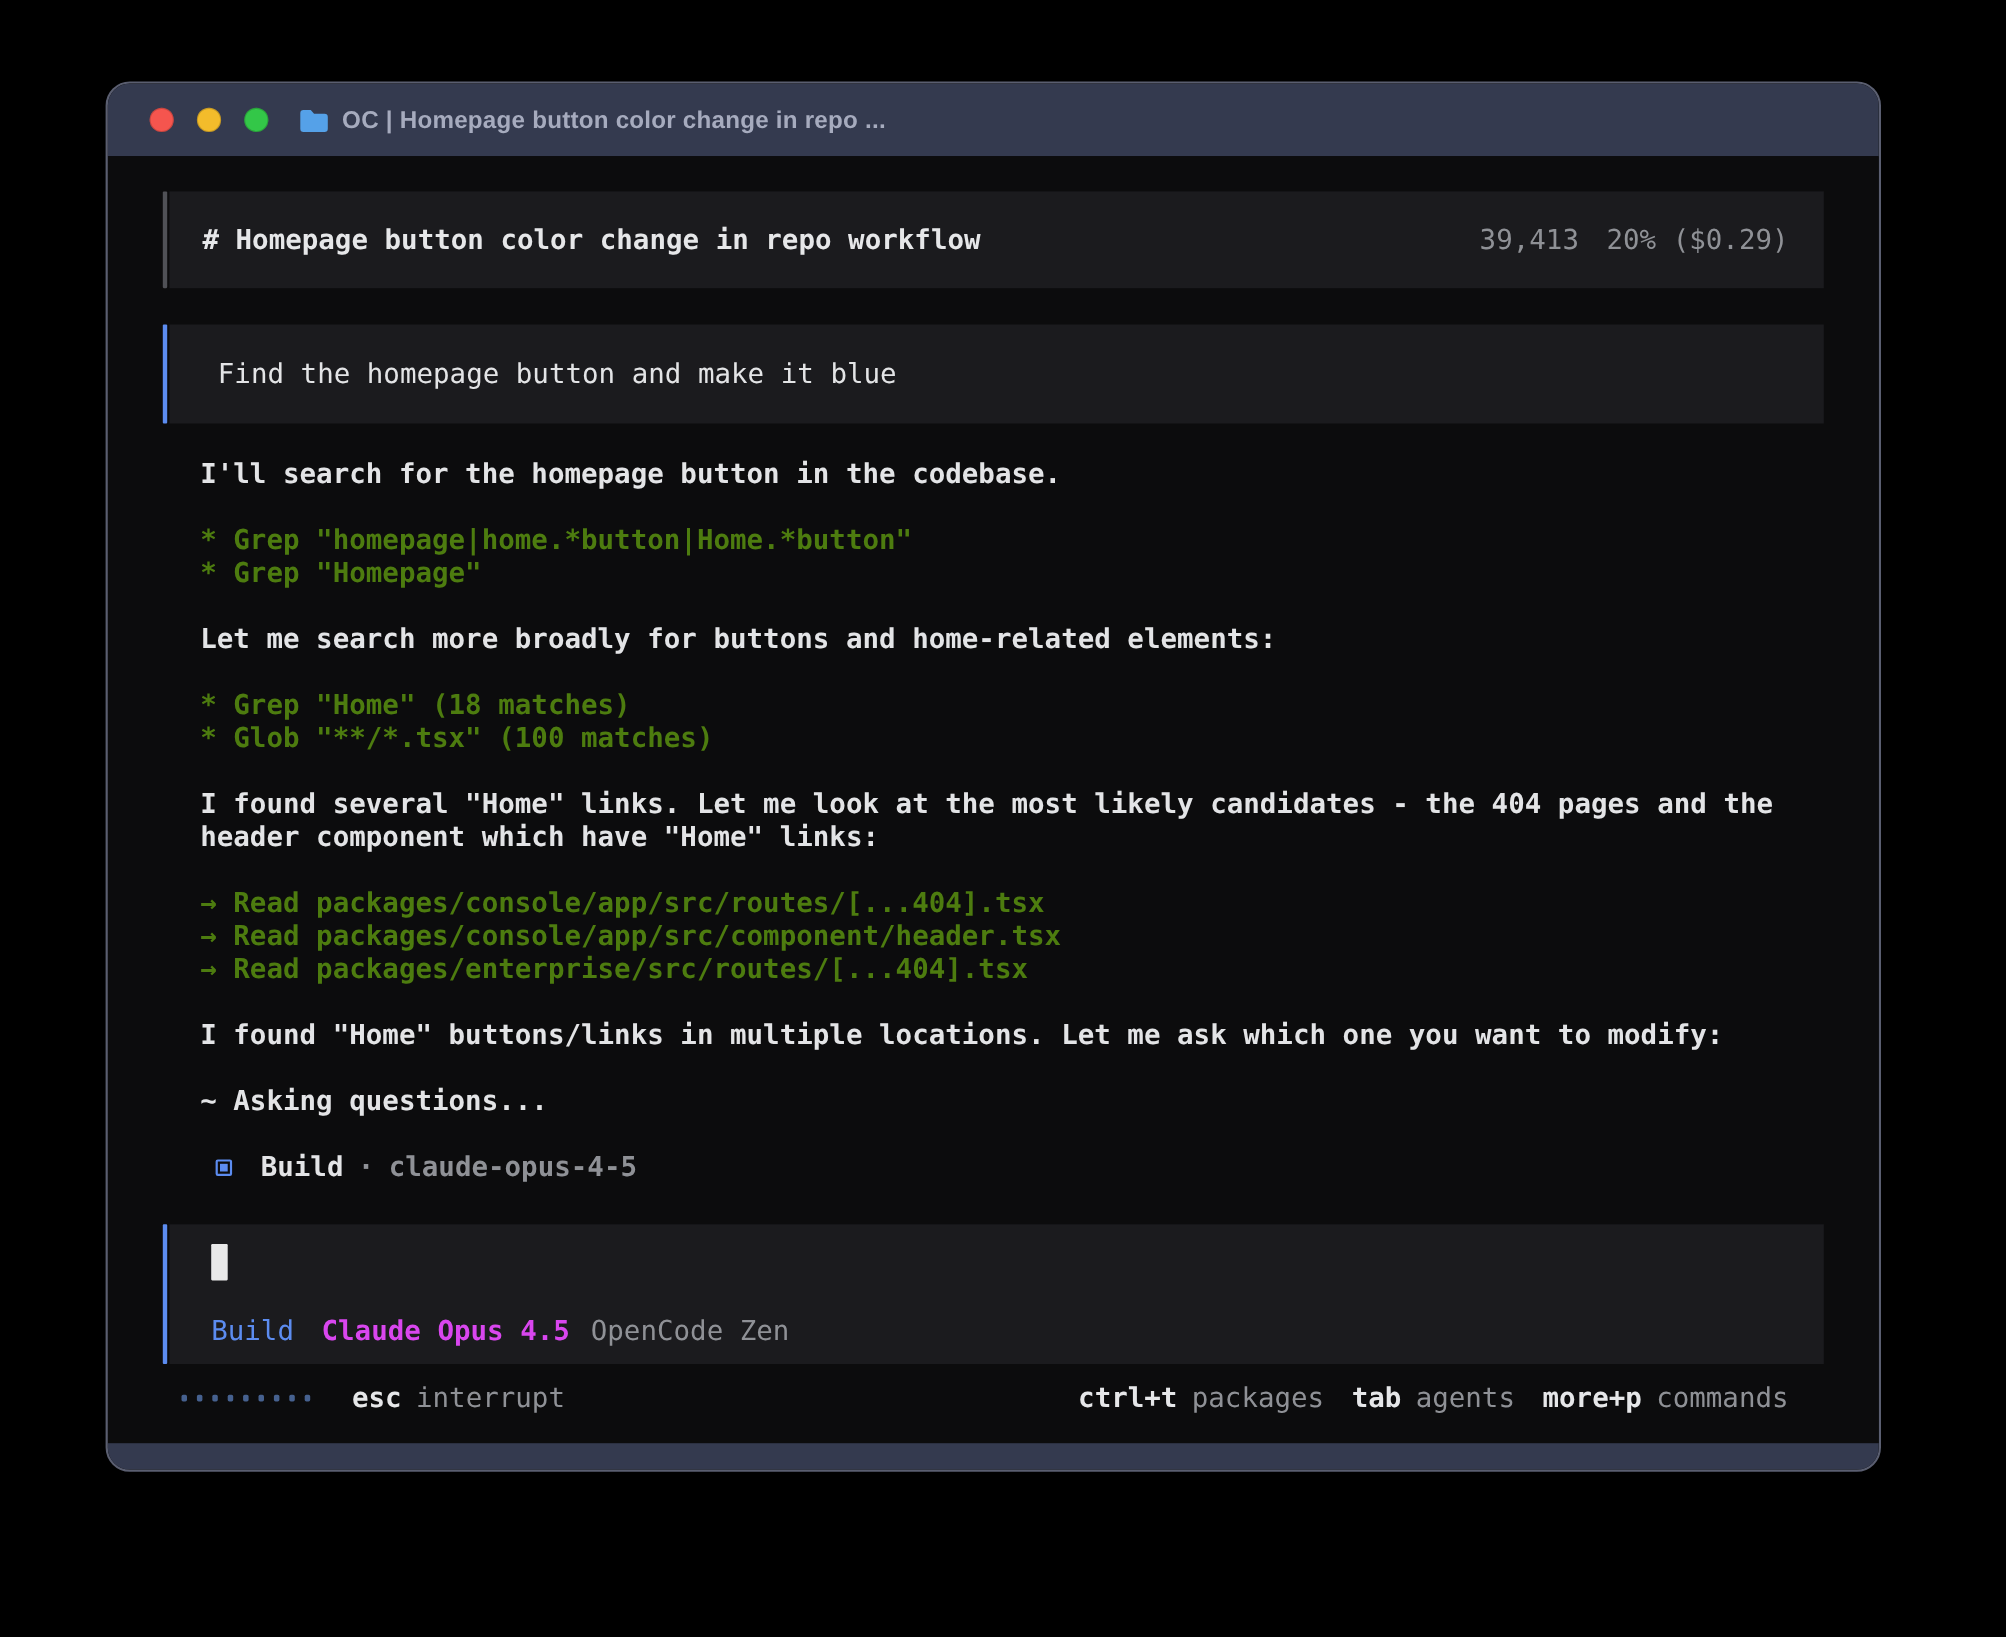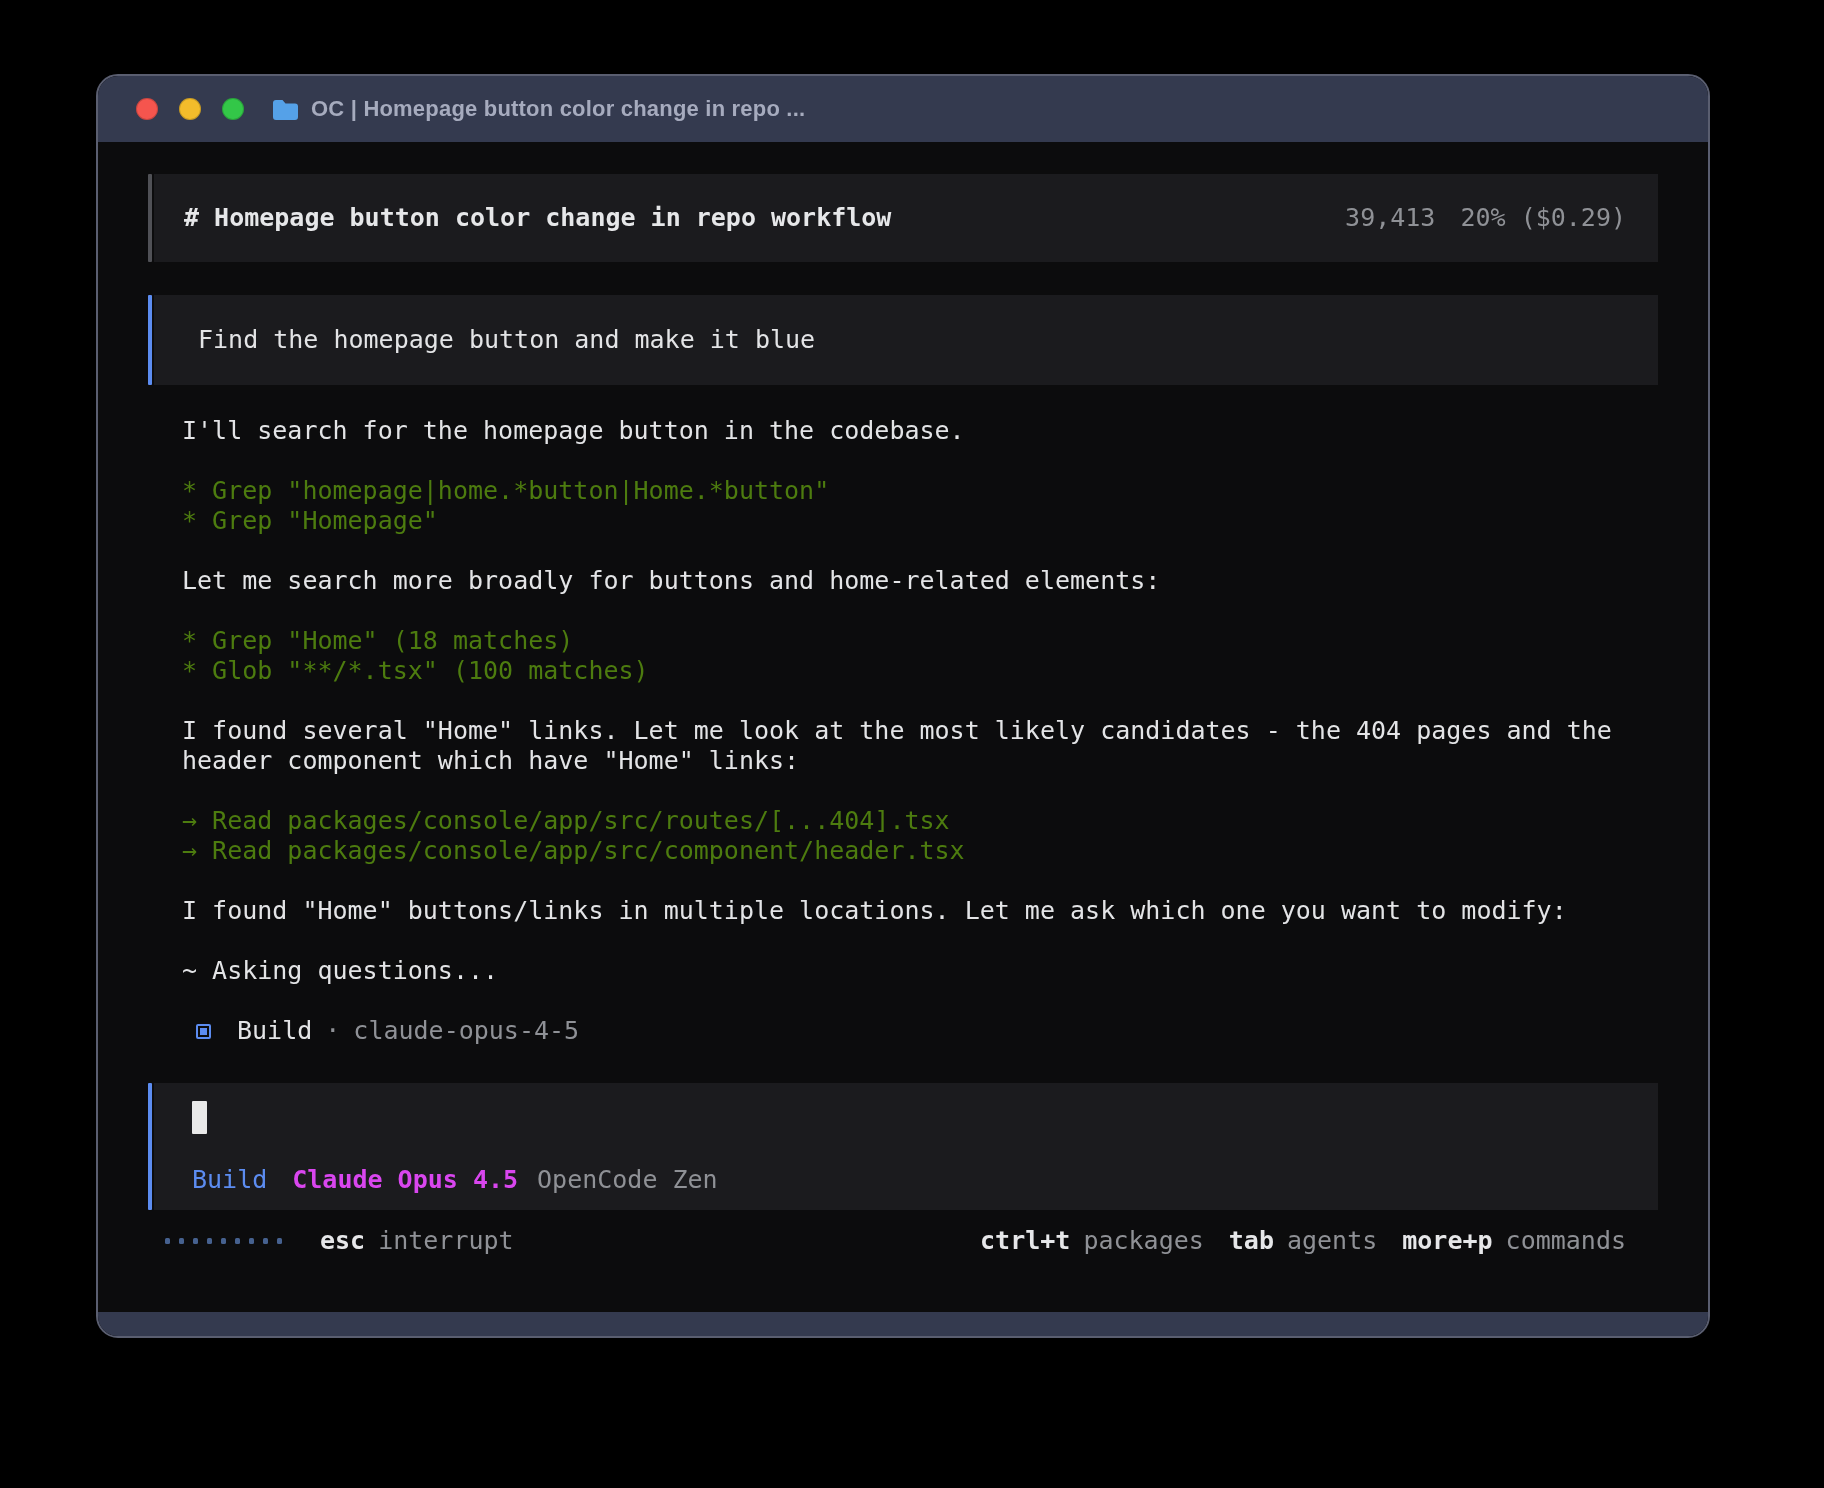--- a/index.html
+++ b/index.html
@@ -24,21 +24,21 @@
   .session-header .block-body{display:flex;align-items:center;padding:0 32px 0 30px;}
   .session-header .accent{background:#505156;}
   .heading{font-weight:bold;color:#e6e7e9;flex:1;white-space:pre;}
   .stats{display:flex;gap:25px;color:#8f9196;white-space:pre;}
   
   .user-message{margin-top:33px;height:90px;}
   .user-message .accent{background:#5c8cf0;}
   .user-message .block-body{display:flex;align-items:center;padding-left:44px;color:#e3e4e6;white-space:pre;}
   
   .transcript{margin:31px 0 0 34px;}
-  .tline{height:30px;white-space:pre;}
+  .tline{height:30px;white-space:pre;font-weight:bold;}
   .tline.primary{color:#e3e4e6;}
   .tline.muted{color:#4d7c0f;}
   .build-row{display:flex;align-items:center;}
   .build-icon{width:15px;height:15px;box-sizing:border-box;border:2px solid #5c8cf0;border-radius:2px;
               margin:0 26px 0 14px;position:relative;flex:none;}
   .build-icon::after{content:"";position:absolute;left:2px;top:2px;width:7px;height:7px;background:#5c8cf0;}
   .build-row .agent{color:#e3e4e6;}
   .build-row .sep{color:#8f9196;margin-left:13px;}
   .build-row .model{color:#8f9196;margin-left:13px;}
   
@@ -111,20 +111,21 @@
           <div class="tline primary">Let me search more broadly for buttons and home-related elements:</div>
           <div class="tline blank"></div>
           <div class="tline muted">* Grep "Home" (18 matches)</div>
           <div class="tline muted">* Glob "**/*.tsx" (100 matches)</div>
           <div class="tline blank"></div>
           <div class="tline primary">I found several "Home" links. Let me look at the most likely candidates - the 404 pages and the</div>
           <div class="tline primary">header component which have "Home" links:</div>
           <div class="tline blank"></div>
           <div class="tline muted">→ Read packages/console/app/src/routes/[...404].tsx</div>
           <div class="tline muted">→ Read packages/console/app/src/component/header.tsx</div>
+          <div class="tline muted">→ Read packages/enterprise/src/routes/[...404].tsx</div>
           <div class="tline blank"></div>
           <div class="tline primary">I found "Home" buttons/links in multiple locations. Let me ask which one you want to modify:</div>
           <div class="tline blank"></div>
           <div class="tline primary">~ Asking questions...</div>
           <div class="tline blank"></div>
         </div>
       <div class="transcript" style="margin-top:0;">
         <div class="tline build-row">
           <span class="build-icon"></span>
           <span class="agent">Build</span>

